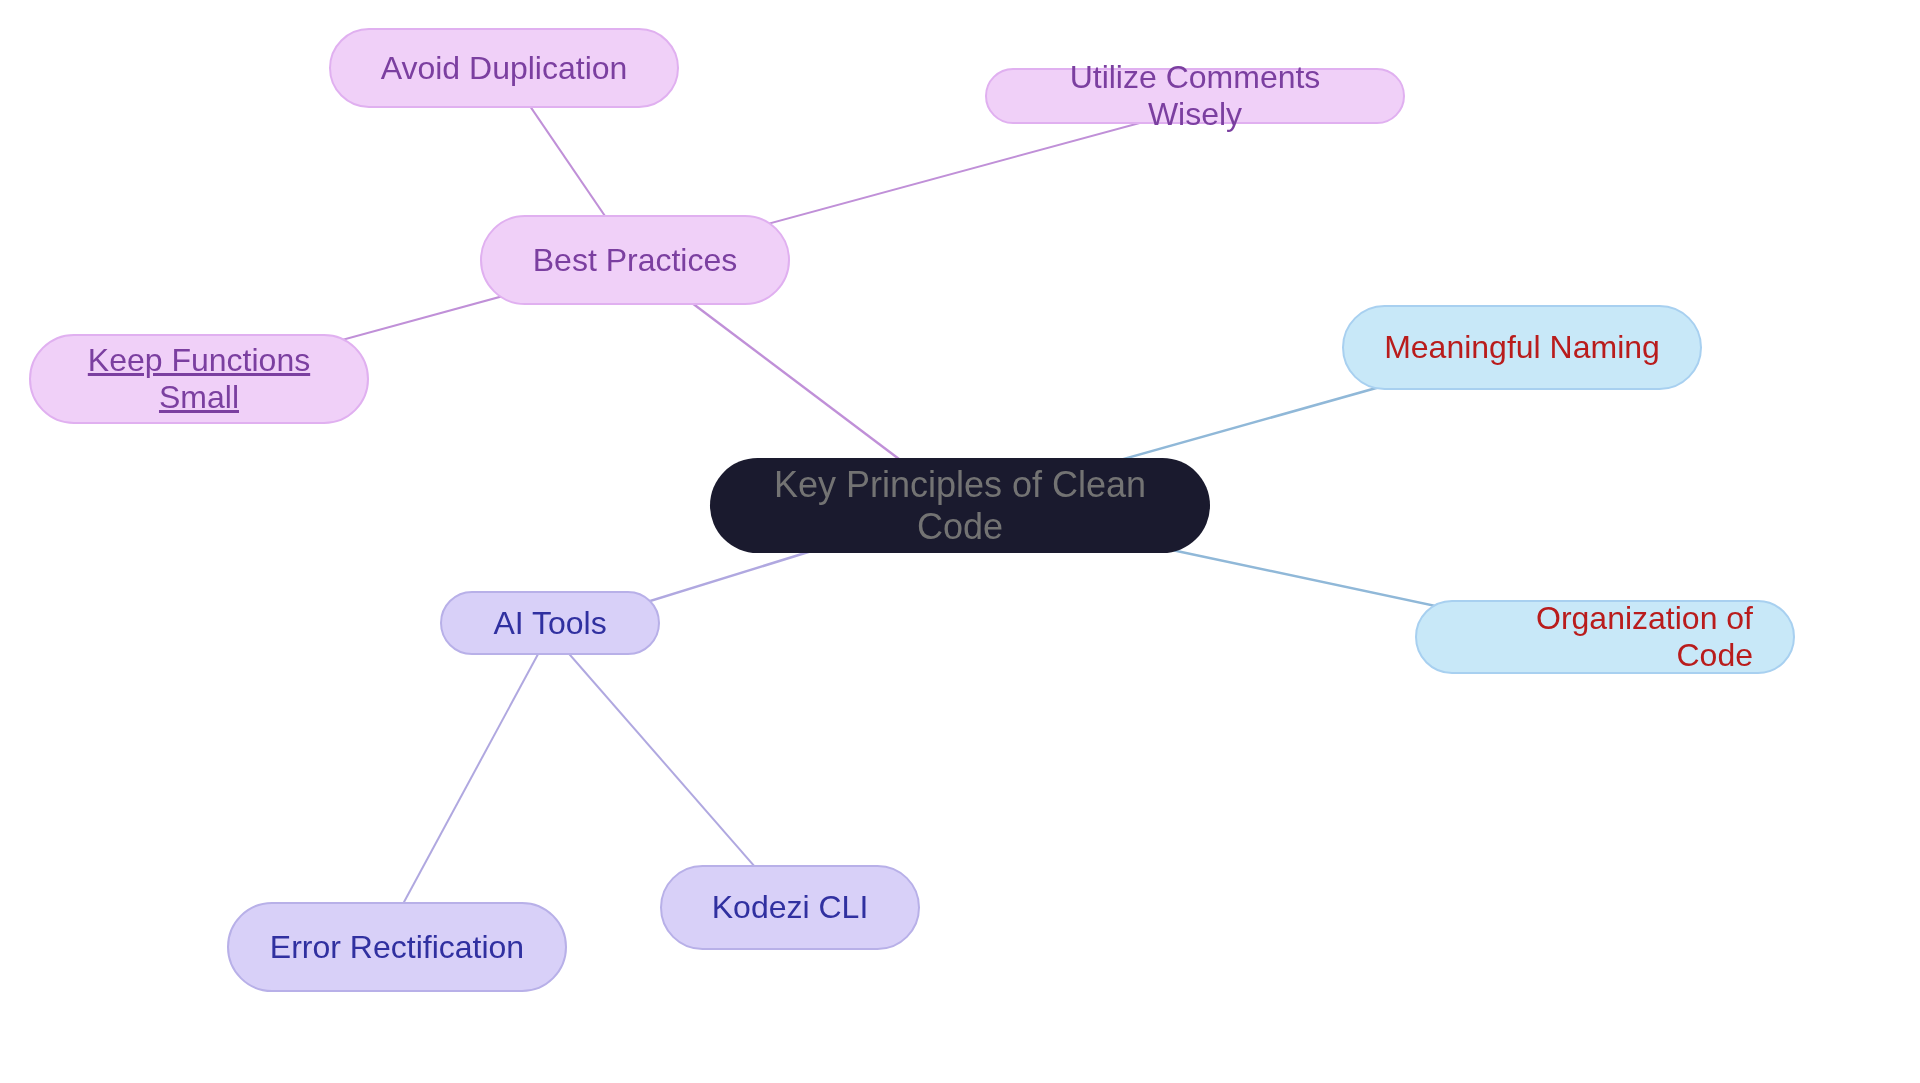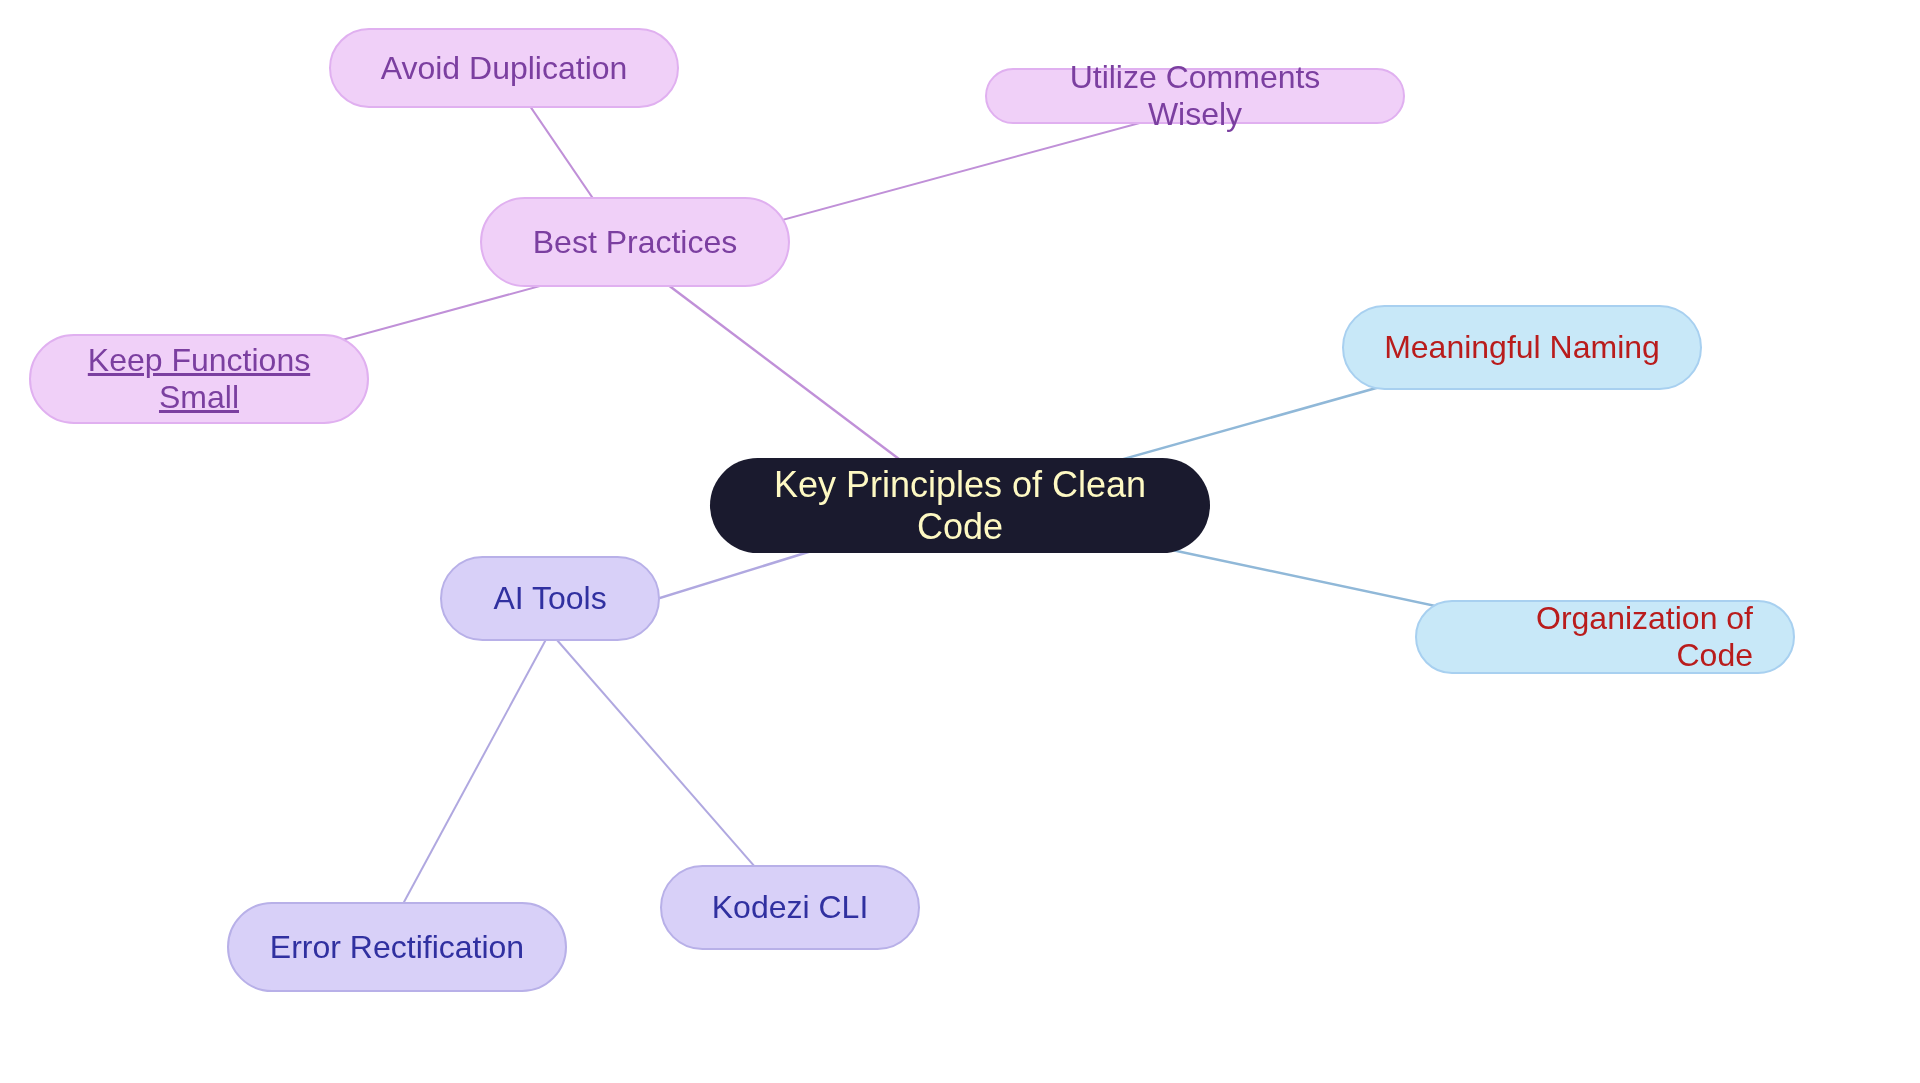--- a/index.html
+++ b/index.html
@@ -27,21 +27,21 @@
       justify-content: center;
       border-radius: 50px;
       font-size: 32px;
       font-weight: 400;
       text-align: center;
       padding: 18px 40px;
     }
 
     .node-center {
       background: #1a1a2e;
-      color: #fef9c3;
+      color: #737373;
       font-size: 36px;
       font-weight: 500;
       width: 500px;
       height: 95px;
       left: 710px;
       top: 458px;
       border-radius: 55px;
     }
 
     .node-pink {
@@ -74,21 +74,21 @@
       width: 420px;
       height: 56px;
       left: 985px;
       top: 68px;
     }
 
     .node-best-practices {
       width: 310px;
       height: 90px;
       left: 480px;
-      top: 197px;
+      top: 215px;
     }
 
     .node-keep-functions {
       width: 340px;
       height: 90px;
       left: 29px;
       top: 334px;
       text-decoration: underline;
     }
 
@@ -102,23 +102,23 @@
     .node-organization {
       width: 380px;
       height: 74px;
       left: 1415px;
       top: 600px;
       text-align: right;
     }
 
     .node-ai-tools {
       width: 220px;
-      height: 85px;
+      height: 64px;
       left: 440px;
-      top: 556px;
+      top: 591px;
     }
 
     .node-error-rectification {
       width: 340px;
       height: 90px;
       left: 227px;
       top: 870px;
       margin-top: 32px;
     }
 

